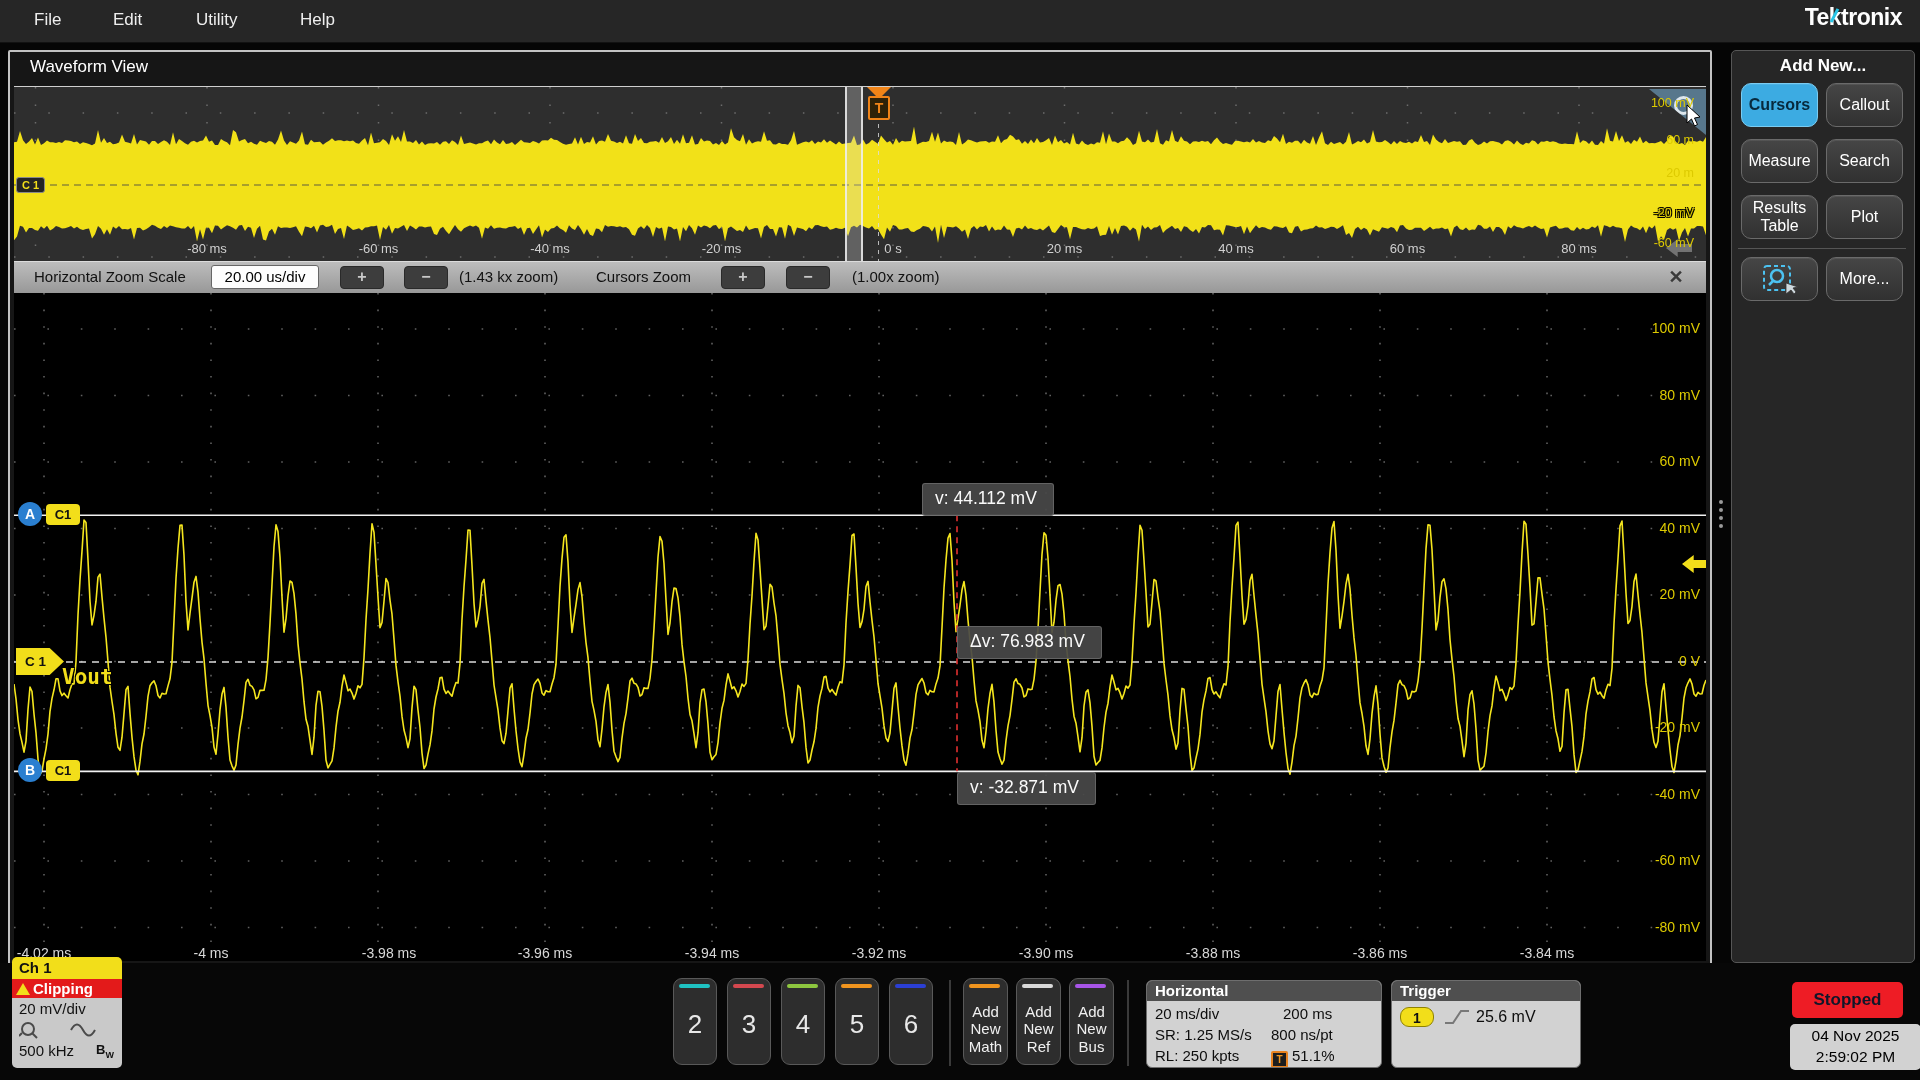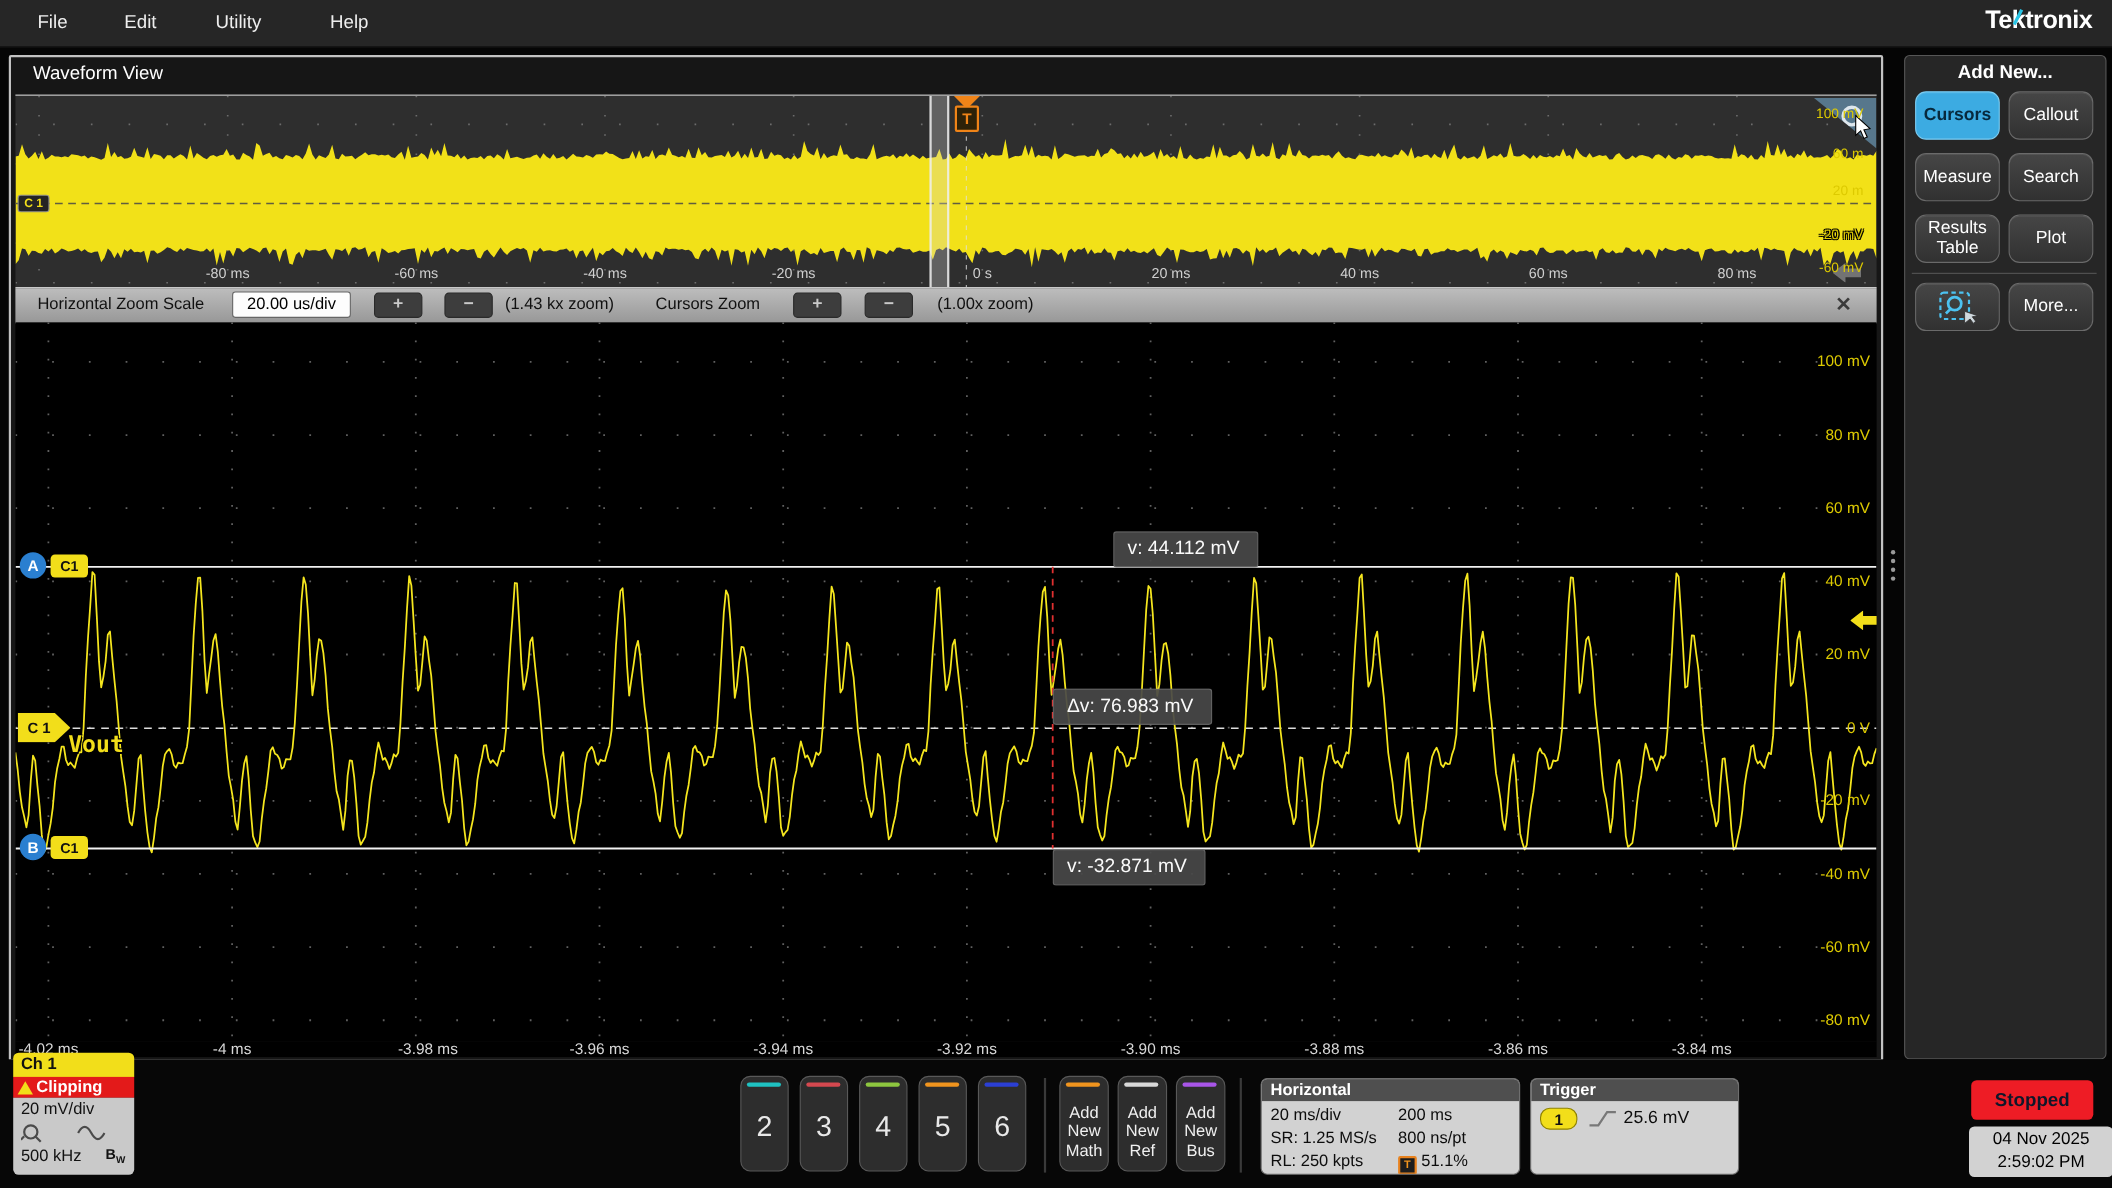--- a/index.html
+++ b/index.html
@@ -175,21 +175,21 @@
           <line x1="0" y1="369" x2="1692" y2="369" stroke="#e8e8e8" stroke-width="1.3" stroke-dasharray="7 6" opacity="0.95"></line>
           <path d="M0,391.0 L2,405.9 L4,426.6 L6,440.9 L8,449.4 L10,459.1 L12,448.1 L14,416.4 L16,394.0 L18,398.5 L20,421.0 L22,439.8 L24,466.0 L26,481.6 L28,478.0 L30,466.0 L32,455.8 L34,441.1 L36,418.3 L38,405.4 L40,396.8 L42,385.8 L44,385.8 L46,397.9 L48,402.6 L50,400.2 L52,402.7 L54,405.0 L56,396.8 L58,390.9 L60,390.9 L62,368.6 L64,321.8 L66,286.7 L68,258.1 L70,227.1 L72,229.6 L74,267.1 L76,308.3 L78,331.9 L80,322.3 L82,308.2 L84,284.1 L86,281.1 L88,304.1 L90,325.1 L92,344.3 L94,368.8 L96,394.4 L98,408.5 L100,421.6 L102,440.3 L104,454.3 L106,457.3 L108,444.2 L110,420.5 L112,396.7 L114,393.4 L116,420.4 L118,444.4 L120,463.7 L122,477.2 L124,481.8 L126,468.4 L128,450.8 L130,441.0 L132,423.4 L134,403.3 L136,392.8 L138,389.8 L140,387.9 L142,392.7 L144,402.5 L146,405.0 L148,400.3 L150,401.0 L152,400.8 L154,392.9 L156,385.8 L158,369.3 L160,327.6 L162,285.2 L164,255.3 L166,232.4 L168,232.1 L170,262.3 L172,308.6 L174,337.0 L176,320.2 L178,305.2 L180,289.2 L182,283.4 L184,299.3 L186,325.8 L188,349.1 L190,365.7 L192,390.4 L194,412.3 L196,422.5 L198,434.4 L200,454.1 L202,461.2 L204,440.9 L206,416.7 L208,401.1 L210,394.4 L212,414.4 L214,444.2 L216,467.1 L218,472.8 L220,477.2 L222,472.0 L224,451.3 L226,435.2 L228,424.0 L230,407.7 L232,389.4 L234,386.3 L236,392.3 L238,393.4 L240,396.8 L242,405.8 L244,404.4 L246,397.2 L248,397.4 L250,397.3 L252,386.6 L254,364.6 L256,330.1 L258,291.3 L260,253.8 L262,231.8 L264,238.6 L266,264.3 L268,303.9 L270,339.1 L272,325.6 L274,302.9 L276,288.0 L278,289.5 L280,300.7 L282,321.1 L284,350.8 L286,369.8 L288,386.1 L290,408.7 L292,426.3 L294,433.5 L296,447.4 L298,461.5 L300,444.2 L302,412.3 L304,398.2 L306,398.7 L308,413.4 L310,437.4 L312,467.1 L314,474.9 L316,471.3 L318,467.8 L320,454.9 L322,434.1 L324,418.2 L326,409.3 L328,393.1 L330,382.0 L332,389.6 L334,397.8 L336,396.1 L338,400.1 L340,406.1 L342,400.5 L344,392.7 L346,394.8 L348,391.4 L350,364.8 L352,326.5 L354,296.0 L356,260.3 L358,230.7 L360,239.4 L362,271.2 L364,304.2 L366,334.8 L368,329.5 L370,308.2 L372,285.6 L374,289.5 L376,307.1 L378,321.2 L380,346.2 L382,372.4 L384,388.9 L386,403.2 L388,423.4 L390,437.0 L392,444.6 L394,454.6 L396,445.8 L398,414.9 L400,393.2 L402,396.6 L404,417.2 L406,434.5 L408,460.0 L410,475.5 L412,472.1 L414,461.1 L416,451.9 L418,437.9 L420,416.0 L422,404.0 L424,396.0 L426,384.8 L428,384.4 L430,396.1 L432,400.5 L434,398.0 L436,400.7 L438,403.2 L440,395.2 L442,389.5 L444,390.1 L446,370.4 L448,326.5 L450,293.8 L452,266.7 L454,237.0 L456,237.4 L458,272.5 L460,310.3 L462,333.9 L464,326.4 L466,313.5 L468,290.4 L470,286.4 L472,307.9 L474,327.2 L476,344.6 L478,367.8 L480,392.0 L482,404.7 L484,417.0 L486,434.9 L488,447.7 L490,450.6 L492,440.2 L494,417.9 L496,395.2 L498,390.8 L500,415.7 L502,437.7 L504,455.5 L506,468.9 L508,473.7 L510,461.3 L512,445.2 L514,436.5 L516,420.1 L518,401.0 L520,391.6 L522,388.5 L524,386.0 L526,390.4 L528,399.9 L530,402.2 L532,397.6 L534,398.7 L536,398.8 L538,391.0 L540,384.7 L542,371.2 L544,332.8 L546,293.3 L548,265.6 L550,244.3 L552,241.8 L554,269.1 L556,311.6 L558,339.4 L560,324.8 L562,311.4 L564,296.6 L566,289.6 L568,303.8 L570,328.5 L572,349.6 L574,364.7 L576,387.8 L578,408.3 L580,417.3 L582,428.4 L584,446.8 L586,453.7 L588,436.1 L590,413.8 L592,399.4 L594,391.5 L596,409.4 L598,437.1 L600,458.2 L602,463.8 L604,468.6 L606,464.4 L608,445.1 L610,430.4 L612,420.6 L614,405.2 L616,388.0 L618,385.1 L620,390.3 L622,390.9 L624,394.3 L626,403.0 L628,401.6 L630,394.8 L632,395.4 L634,395.4 L636,385.3 L638,366.5 L640,335.4 L642,299.3 L644,264.0 L646,243.6 L648,248.2 L650,270.8 L652,306.9 L654,341.4 L656,330.0 L658,308.7 L660,295.1 L662,295.5 L664,304.9 L666,323.7 L668,351.4 L670,368.8 L672,383.5 L674,405.1 L676,421.5 L678,427.8 L680,440.7 L682,454.7 L684,439.7 L686,409.7 L688,396.8 L690,396.1 L692,408.8 L694,431.1 L696,459.3 L698,466.8 L700,463.7 L702,461.4 L704,449.6 L706,429.9 L708,415.3 L710,407.4 L712,391.9 L714,380.9 L716,388.0 L718,395.7 L720,393.8 L722,397.8 L724,403.9 L726,398.5 L728,391.1 L730,393.4 L732,390.4 L734,366.5 L736,331.1 L738,302.7 L740,268.6 L742,240.2 L744,246.9 L746,276.0 L748,306.1 L750,336.6 L752,333.2 L754,312.8 L756,291.2 L758,294.0 L760,310.0 L762,322.8 L764,346.4 L766,371.4 L768,386.7 L770,400.3 L772,419.8 L774,432.7 L776,439.5 L778,449.8 L780,443.1 L782,413.2 L784,392.4 L786,394.7 L788,413.6 L790,429.7 L792,454.4 L794,470.0 L796,467.0 L798,457.0 L800,448.8 L802,435.4 L804,414.3 L806,403.0 L808,395.4 L810,384.1 L812,383.3 L814,394.8 L816,399.0 L818,396.4 L820,399.5 L822,402.1 L824,394.2 L826,388.7 L828,389.9 L830,372.0 L832,329.8 L834,298.4 L836,271.9 L838,242.5 L840,241.0 L842,274.4 L844,310.3 L846,334.5 L848,328.8 L850,316.3 L852,293.5 L854,288.4 L856,308.9 L858,327.3 L860,344.0 L862,367.0 L864,390.5 L866,402.9 L868,415.1 L870,432.9 L872,445.1 L874,448.5 L876,440.0 L878,417.8 L880,395.2 L882,389.9 L884,413.8 L886,435.1 L888,452.9 L890,467.0 L892,472.2 L894,460.4 L896,444.9 L898,436.5 L900,420.1 L902,401.3 L904,391.9 L906,388.5 L908,385.5 L910,390.0 L912,399.6 L914,401.8 L916,397.4 L918,398.8 L920,398.9 L922,390.9 L924,385.1 L926,372.9 L928,334.6 L930,295.0 L932,267.0 L934,245.1 L936,240.5 L938,267.3 L940,309.4 L942,338.7 L944,325.5 L946,312.1 L948,296.8 L950,288.5 L952,302.4 L954,327.1 L956,348.1 L958,363.7 L960,387.2 L962,407.9 L964,417.2 L966,428.7 L968,447.3 L970,454.7 L972,438.5 L974,415.6 L976,400.5 L978,391.4 L980,409.1 L982,437.2 L984,459.1 L986,465.7 L988,471.1 L990,467.1 L992,447.7 L994,432.8 L996,422.6 L998,406.7 L1000,389.2 L1002,385.8 L1004,390.5 L1006,391.3 L1008,395.0 L1010,403.9 L1012,402.6 L1014,395.9 L1016,396.6 L1018,396.3 L1020,386.3 L1022,368.2 L1024,336.0 L1026,298.3 L1028,261.4 L1030,239.7 L1032,242.3 L1034,265.2 L1036,302.3 L1038,339.7 L1040,329.2 L1042,307.2 L1044,292.7 L1046,291.5 L1048,301.1 L1050,320.7 L1052,349.3 L1054,367.6 L1056,383.5 L1058,406.1 L1060,423.2 L1062,430.2 L1064,443.9 L1066,458.8 L1068,444.7 L1070,413.0 L1072,399.1 L1074,396.9 L1076,409.9 L1078,433.4 L1080,463.2 L1082,472.0 L1084,469.5 L1086,467.4 L1088,454.9 L1090,434.5 L1092,419.1 L1094,410.2 L1096,393.8 L1098,382.0 L1100,389.0 L1102,396.9 L1104,395.3 L1106,399.7 L1108,406.0 L1110,400.5 L1112,393.0 L1114,395.1 L1116,392.0 L1118,368.1 L1120,330.7 L1122,299.8 L1124,262.8 L1126,232.4 L1128,237.2 L1130,267.5 L1132,299.5 L1134,333.9 L1136,331.3 L1138,309.5 L1140,286.5 L1142,288.0 L1144,304.4 L1146,318.4 L1148,343.7 L1150,370.4 L1152,387.0 L1154,402.2 L1156,422.9 L1158,436.8 L1160,444.5 L1162,456.2 L1164,450.0 L1166,417.7 L1168,395.4 L1170,396.2 L1172,415.7 L1174,433.5 L1176,460.5 L1178,477.6 L1180,475.1 L1182,465.1 L1184,456.1 L1186,441.4 L1188,419.1 L1190,406.7 L1192,397.9 L1194,385.4 L1196,384.5 L1198,396.6 L1200,401.0 L1202,398.8 L1204,402.3 L1206,404.8 L1208,396.5 L1210,390.8 L1212,392.0 L1214,373.7 L1216,328.7 L1218,294.3 L1220,264.5 L1222,232.4 L1224,229.2 L1226,264.3 L1228,302.6 L1230,331.2 L1232,326.4 L1234,312.3 L1236,287.6 L1238,281.2 L1240,302.5 L1242,322.3 L1244,340.8 L1246,365.9 L1248,391.1 L1250,405.1 L1252,418.8 L1254,437.8 L1256,450.9 L1258,455.7 L1260,447.8 L1262,422.9 L1264,398.4 L1266,391.5 L1268,416.3 L1270,439.4 L1272,459.6 L1274,475.5 L1276,481.2 L1278,469.1 L1280,452.7 L1282,443.1 L1284,425.2 L1286,405.1 L1288,394.7 L1290,390.0 L1292,386.7 L1294,391.9 L1296,401.9 L1298,404.3 L1300,400.2 L1302,401.6 L1304,401.4 L1306,393.0 L1308,387.3 L1310,374.8 L1312,333.5 L1314,290.8 L1316,259.7 L1318,235.0 L1320,228.5 L1322,257.2 L1324,301.8 L1326,335.3 L1328,323.1 L1330,308.3 L1332,291.2 L1334,281.3 L1336,296.1 L1338,322.3 L1340,344.9 L1342,362.5 L1344,387.7 L1346,409.9 L1348,420.5 L1350,433.3 L1352,452.8 L1354,461.4 L1356,445.8 L1358,420.6 L1360,403.6 L1362,392.8 L1364,411.4 L1366,441.1 L1368,464.9 L1370,473.2 L1372,479.3 L1374,475.0 L1376,454.7 L1378,438.9 L1380,427.4 L1382,410.2 L1384,391.6 L1386,387.3 L1388,391.6 L1390,392.7 L1392,397.0 L1394,406.1 L1396,404.9 L1398,398.3 L1400,398.9 L1402,398.1 L1404,388.1 L1406,370.1 L1408,335.5 L1410,295.1 L1412,255.6 L1414,231.9 L1416,232.4 L1418,256.5 L1420,295.7 L1422,336.9 L1424,327.4 L1426,304.4 L1428,288.6 L1430,285.8 L1432,295.8 L1434,316.7 L1436,346.6 L1438,366.4 L1440,383.5 L1442,407.5 L1444,425.5 L1446,433.4 L1448,447.8 L1450,463.7 L1452,450.3 L1454,416.9 L1456,401.7 L1458,397.8 L1460,411.0 L1462,435.8 L1464,467.1 L1466,477.1 L1468,475.2 L1470,473.2 L1472,460.0 L1474,438.7 L1476,422.6 L1478,412.9 L1480,395.5 L1482,383.1 L1484,389.6 L1486,397.7 L1488,396.4 L1490,401.1 L1492,407.5 L1494,401.9 L1496,394.5 L1498,396.4 L1500,393.2 L1502,369.8 L1504,331.4 L1506,298.7 L1508,260.0 L1510,228.2 L1512,231.3 L1514,261.7 L1516,294.7 L1518,332.1 L1520,330.9 L1522,308.3 L1524,284.7 L1526,284.9 L1528,301.1 L1530,315.8 L1532,341.7 L1534,369.2 L1536,386.4 L1538,402.4 L1540,423.7 L1542,437.9 L1544,445.8 L1546,458.3 L1548,453.3 L1550,419.9 L1552,396.9 L1554,396.4 L1556,415.4 L1558,433.6 L1560,461.4 L1562,479.4 L1564,477.1 L1566,467.6 L1568,458.4 L1570,443.4 L1572,420.8 L1574,408.1 L1576,398.9 L1578,385.8 L1580,384.5 L1582,396.7 L1584,401.1 L1586,399.0 L1588,402.7 L1590,405.2 L1592,396.9 L1594,391.2 L1596,392.6 L1598,375.3 L1600,330.5 L1602,295.9 L1604,265.5 L1606,232.9 L1608,228.0 L1610,262.5 L1612,300.2 L1614,330.5 L1616,327.5 L1618,313.3 L1620,288.5 L1622,281.1 L1624,301.8 L1626,321.3 L1628,339.7 L1630,365.0 L1632,389.9 L1634,403.9 L1636,417.7 L1638,436.7 L1640,449.3 L1642,454.5 L1644,448.3 L1646,423.5 L1648,398.7 L1650,390.8 L1652,414.6 L1654,437.0 L1656,457.1 L1658,473.6 L1660,479.4 L1662,467.8 L1664,452.0 L1666,442.6 L1668,424.9 L1670,405.0 L1672,394.8 L1674,389.8 L1676,385.9 L1678,391.0 L1680,401.0 L1682,403.2 L1684,399.3 L1686,401.0 L1688,400.8 L1690,392.3 L1692,387.1" fill="none" stroke="#f5e61e" stroke-width="1.6" stroke-linejoin="round"></path>
           <line x1="0" y1="222.239376" x2="1692" y2="222.239376" stroke="#f2f2f2" stroke-width="1.6"></line>
           <line x1="0" y1="478.361817" x2="1692" y2="478.361817" stroke="#f2f2f2" stroke-width="1.6"></line>
           <line x1="943" y1="222.239376" x2="943" y2="478.361817" stroke="#e03030" stroke-width="1.6" stroke-dasharray="6 5"></line>
         </svg>
       <div class="cur-circle" style="left:4px;top:209px;">A</div>
       <div class="cur-chip" style="left:32px;top:211px;">C1</div>
       <div class="cur-circle" style="left:4px;top:465px;">B</div>
       <div class="cur-chip" style="left:32px;top:467px;">C1</div>
-      <div class="readout" style="left:998px;top:190px;">v: 44.112 mV</div>
+      <div class="readout" style="left:908px;top:190px;">v: 44.112 mV</div>
       <div class="readout" style="left:943px;top:333px;">Δv: 76.983 mV</div>
       <div class="readout" style="left:943px;top:479px;">v: -32.871 mV</div>
       <div id="ch-pentagon">C 1</div>
       <div id="ch-name">Vout</div>
       <div class="larrow" style="position:absolute;left:1668px;top:262px;width:26px;height:18px;background:#f2de1a;"></div>
     <div class="axis-vlabel" style="left: 1576px; top: 27px;">100 mV</div><div class="axis-vlabel" style="left: 1576px; top: 93.5px;">80 mV</div><div class="axis-vlabel" style="left: 1576px; top: 160px;">60 mV</div><div class="axis-vlabel" style="left: 1576px; top: 226.5px;">40 mV</div><div class="axis-vlabel" style="left: 1576px; top: 293px;">20 mV</div><div class="axis-vlabel" style="left: 1576px; top: 359.5px;">0 V</div><div class="axis-vlabel" style="left: 1576px; top: 426px;">-20 mV</div><div class="axis-vlabel" style="left: 1576px; top: 492.5px;">-40 mV</div><div class="axis-vlabel" style="left: 1576px; top: 559px;">-60 mV</div><div class="axis-vlabel" style="left: 1576px; top: 625.5px;">-80 mV</div></div>
 
     <div id="timebar">
         <div class="axis-tlabel" style="left: 30px; top: -2px; text-decoration: underline;">-4.02 ms</div>
         <div class="axis-tlabel" style="left: 197px; top: -2px;">-4 ms</div>
@@ -254,21 +254,21 @@
       <div style="position:absolute;left:7px;top:44px;">500 kHz</div>
       <div style="position:absolute;left:84px;top:44px;font-size:13px;font-weight:bold;"><span>B</span><sub style="font-size:9px;">W</sub></div>
     </div>
   </div>
 
   <div id="horizontal-panel" class="abs info-panel" style="left:1146px;width:236px;">
     <div class="info-head">Horizontal</div>
     <div id="hz-rows">
         <div class="info-row" style="top: 24px;">
           <span style="position: absolute; left: 8px;">20 ms/div</span>
-          <span style="position: absolute; left: 124px;">200 ms</span>
+          <span style="position: absolute; left: 136px;">200 ms</span>
         </div>
         <div class="info-row" style="top: 45px;">
           <span style="position: absolute; left: 8px;">SR: 1.25 MS/s</span>
           <span style="position: absolute; left: 124px;">800 ns/pt</span>
         </div>
         <div class="info-row" style="top: 66px;">
           <span style="position: absolute; left: 8px;">RL: 250 kpts</span>
           <span style="position: absolute; left: 124px;"><span class="t-icon">T</span>51.1%</span>
         </div>
       </div>

